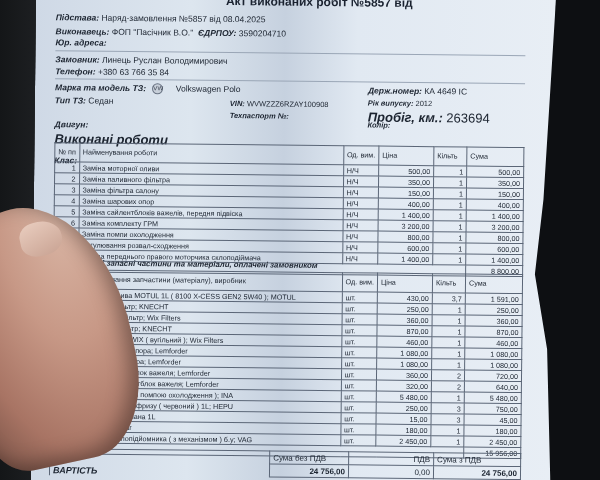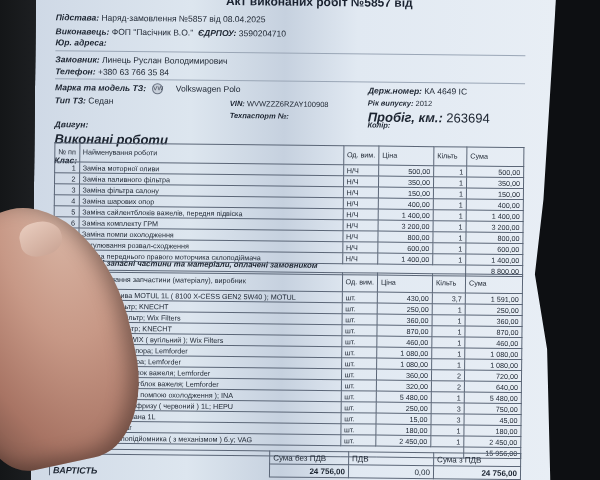--- a/index.html
+++ b/index.html
@@ -341,21 +341,21 @@
       <td class="num">15 956,00</td>
     </tr>
   </tbody>
     </table>
 
   <table class="sumtable" style="left:18px;top:454px;width:472px;">
     <tbody>
         <tr>
       <td rowspan="2" style="border-bottom:none;vertical-align:bottom;" class="lbl">ВАРТІСТЬ</td>
       <td style="width:72px;">Сума без ПДВ</td>
-      <td style="width:78px;">ПДВ</td>
+      <td style="width:78px;text-align:right;">ПДВ</td>
       <td style="width:80px;margin-top:24px;">Сума з ПДВ</td>
     </tr>
     <tr>
       <td class="num" style="font-weight:bold;">24 756,00</td>
       <td class="num" style="font-weight:normal;">0,00</td>
       <td class="num" style="font-weight:bold;">24 756,00</td>
     </tr>
   </tbody>
     </table>
 </div>

